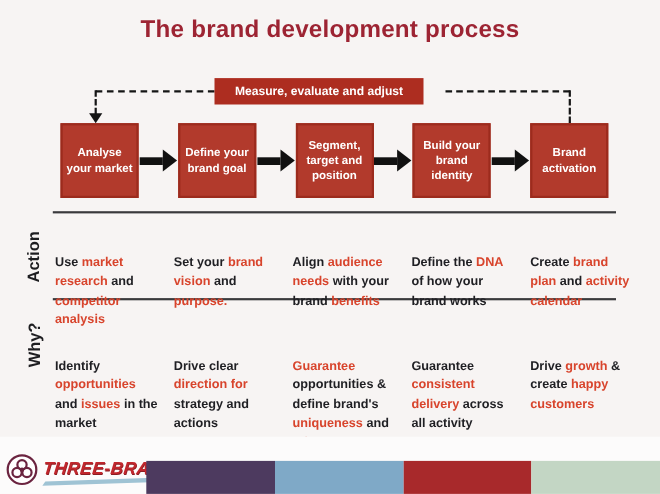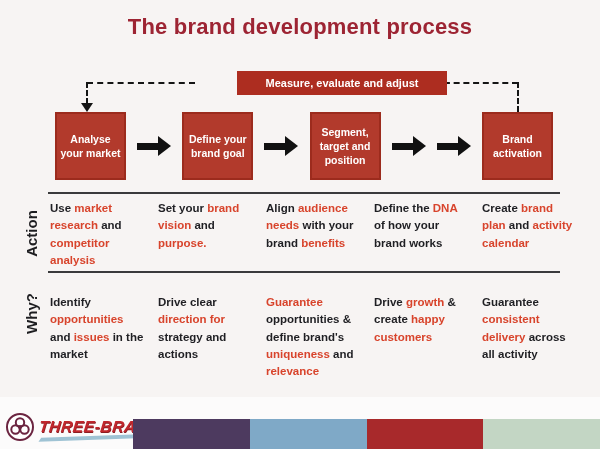--- a/index.html
+++ b/index.html
@@ -9,23 +9,23 @@
     background:#f7f4f3;
     padding-left:40px;
   }
   .page-title {
     position:absolute; top:14px; left:0; width:100%;
     text-align:center; font-size:22px; font-weight:800; color:#9d2433;
     letter-spacing:0.2px;
   }
   
   .feedback-bar {
-    position:absolute; left:195px; top:71px; width:210px; height:24px;
+    position:absolute; left:195px; top:71px; width:190px; height:24px;
     background:#ad2d20; color:#fff; font-size:11px; font-weight:700;
-    display:flex; align-items:center; justify-content:center;margin-left:42px;
+    display:flex; align-items:center; justify-content:center;
   }
   .dash-h { position:absolute; border-top:2px dashed #151515; height:0; }
   .dash-v { position:absolute; border-left:2px dashed #151515; width:0; }
   .dash-left-h  { left:87px;  top:82px; width:108px; }
   .dash-right-h { left:405px; top:82px; width:113px; }
   .dash-left-v  { left:86px;  top:82px; height:22px; }
   .dash-right-v { left:517px; top:82px; height:30px; }
   .down-arrowhead {
     position:absolute; left:81px; top:103px; width:0; height:0;
     border-left:6px solid transparent; border-right:6px solid transparent;
@@ -58,21 +58,21 @@
     align-items:center; justify-content:center;
   }
   .vlabel-action { top:202px; height:62px; }
   .vlabel-why { top:282px; height:62px; }
   .vlabel {
     transform:rotate(-90deg); white-space:nowrap;
     font-size:15px; font-weight:800; color:#1d1d20;
   }
   .cells-row {
     position:absolute; left:50px; width:528px;
-    display:grid; grid-template-columns:repeat(5, 1fr); column-gap:12px;
+    display:grid; grid-template-columns:repeat(5, 1fr); column-gap:12px;margin-top:31px;
   }
   .cells-action { top:200px; }
   .cells-why { top:294px; }
   .cell { font-size:11.5px; font-weight:700; line-height:1.5; }
   .seg-dark { color:#1f1f23; }
   .seg-red  { color:#d8442c; }
   
   .footer-strip {
     position:absolute; left:0; right:0; bottom:0; height:52px; background:#fcfbfb;
   }
@@ -117,20 +117,21 @@
     <div class="stage-box">Define your brand goal</div>
     <div class="flow-arrow">
         <div class="shaft"></div>
         <div class="head"></div>
       </div>
     <div class="stage-box">Segment, target and position</div>
     <div class="flow-arrow">
         <div class="shaft"></div>
         <div class="head"></div>
       </div>
+    <div class="stage-box">Build your brand identity</div>
     <div class="flow-arrow">
         <div class="shaft"></div>
         <div class="head"></div>
       </div>
     <div class="stage-box">Brand activation</div>
   </div>
 
   <div class="divider divider-1"></div>
   <div class="divider divider-2"></div>
 
@@ -146,22 +147,22 @@
     <div class="cell"><span class="seg-dark">Set your </span><span class="seg-red">brand vision </span><span class="seg-dark">and </span><span class="seg-red">purpose.</span></div>
     <div class="cell"><span class="seg-dark">Align </span><span class="seg-red">audience needs </span><span class="seg-dark">with your brand </span><span class="seg-red">benefits</span></div>
     <div class="cell"><span class="seg-dark">Define the </span><span class="seg-red">DNA </span><span class="seg-dark">of how your brand works</span></div>
     <div class="cell"><span class="seg-dark">Create </span><span class="seg-red">brand plan </span><span class="seg-dark">and </span><span class="seg-red">activity calendar</span></div>
   </div>
 
   <div class="cells-row cells-why">
     <div class="cell"><span class="seg-dark">Identify </span><span class="seg-red">opportunities </span><span class="seg-dark">and </span><span class="seg-red">issues </span><span class="seg-dark">in the market</span></div>
     <div class="cell"><span class="seg-dark">Drive clear </span><span class="seg-red">direction for </span><span class="seg-dark">strategy and actions</span></div>
     <div class="cell"><span class="seg-red">Guarantee </span><span class="seg-dark">opportunities &amp; define brand's </span><span class="seg-red">uniqueness </span><span class="seg-dark">and </span><span class="seg-red">relevance</span></div>
+    <div class="cell"><span class="seg-dark">Guarantee </span><span class="seg-red">consistent delivery </span><span class="seg-dark">across all activity</span></div>
     <div class="cell"><span class="seg-dark">Drive </span><span class="seg-red">growth </span><span class="seg-dark">&amp; create </span><span class="seg-red">happy customers</span></div>
-    <div class="cell"><span class="seg-dark">Guarantee </span><span class="seg-red">consistent delivery </span><span class="seg-dark">across all activity</span></div>
   </div>
 
   <div class="footer-strip"></div>
   <div class="logo">
     <svg width="30" height="30" viewBox="0 0 30 30">
       <circle cx="15" cy="15" r="13" fill="#ffffff" stroke="#6b2440" stroke-width="2"></circle>
       <circle cx="15" cy="10.5" r="4.2" fill="none" stroke="#6b2440" stroke-width="2"></circle>
       <circle cx="10.5" cy="17.5" r="4.2" fill="none" stroke="#6b2440" stroke-width="2"></circle>
       <circle cx="19.5" cy="17.5" r="4.2" fill="none" stroke="#6b2440" stroke-width="2"></circle>
       <circle cx="15" cy="15" r="2" fill="#6b2440"></circle>

